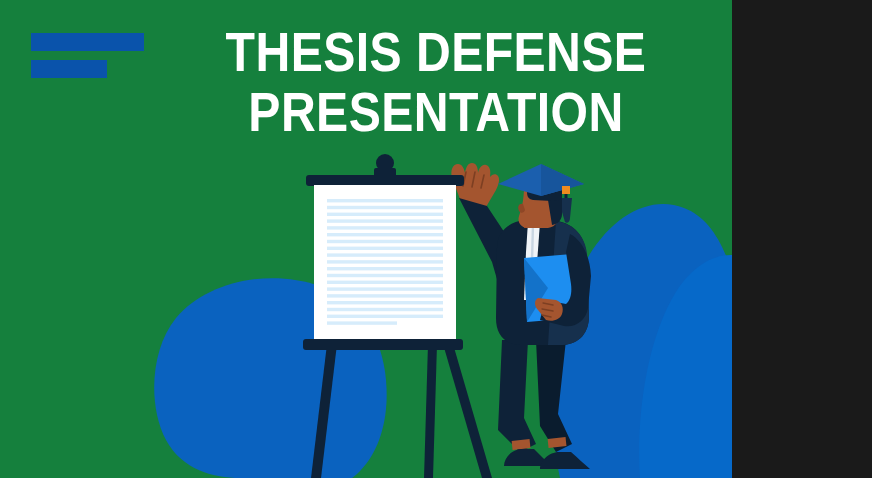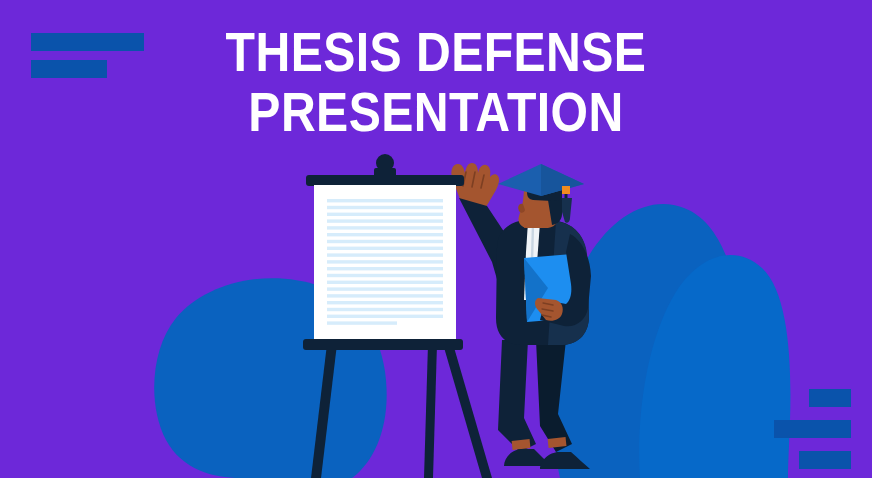--- a/index.html
+++ b/index.html
@@ -7,24 +7,24 @@
     margin: 0;
     padding: 0;
     background: #1a1a1a;
   }
   body {
     font-family: "Liberation Sans", sans-serif;
   }
 
   #slide {
     position: relative;
-    width: 872px;
+    width: 732px;
     height: 478px;
     overflow: hidden;
-    background: #6d28d9;
+    background: #15803d;
   }
 
   
   .blob-layer {
     position: absolute;
     inset: 0;
     width: 872px;
     height: 478px;
     pointer-events: none;
   }

